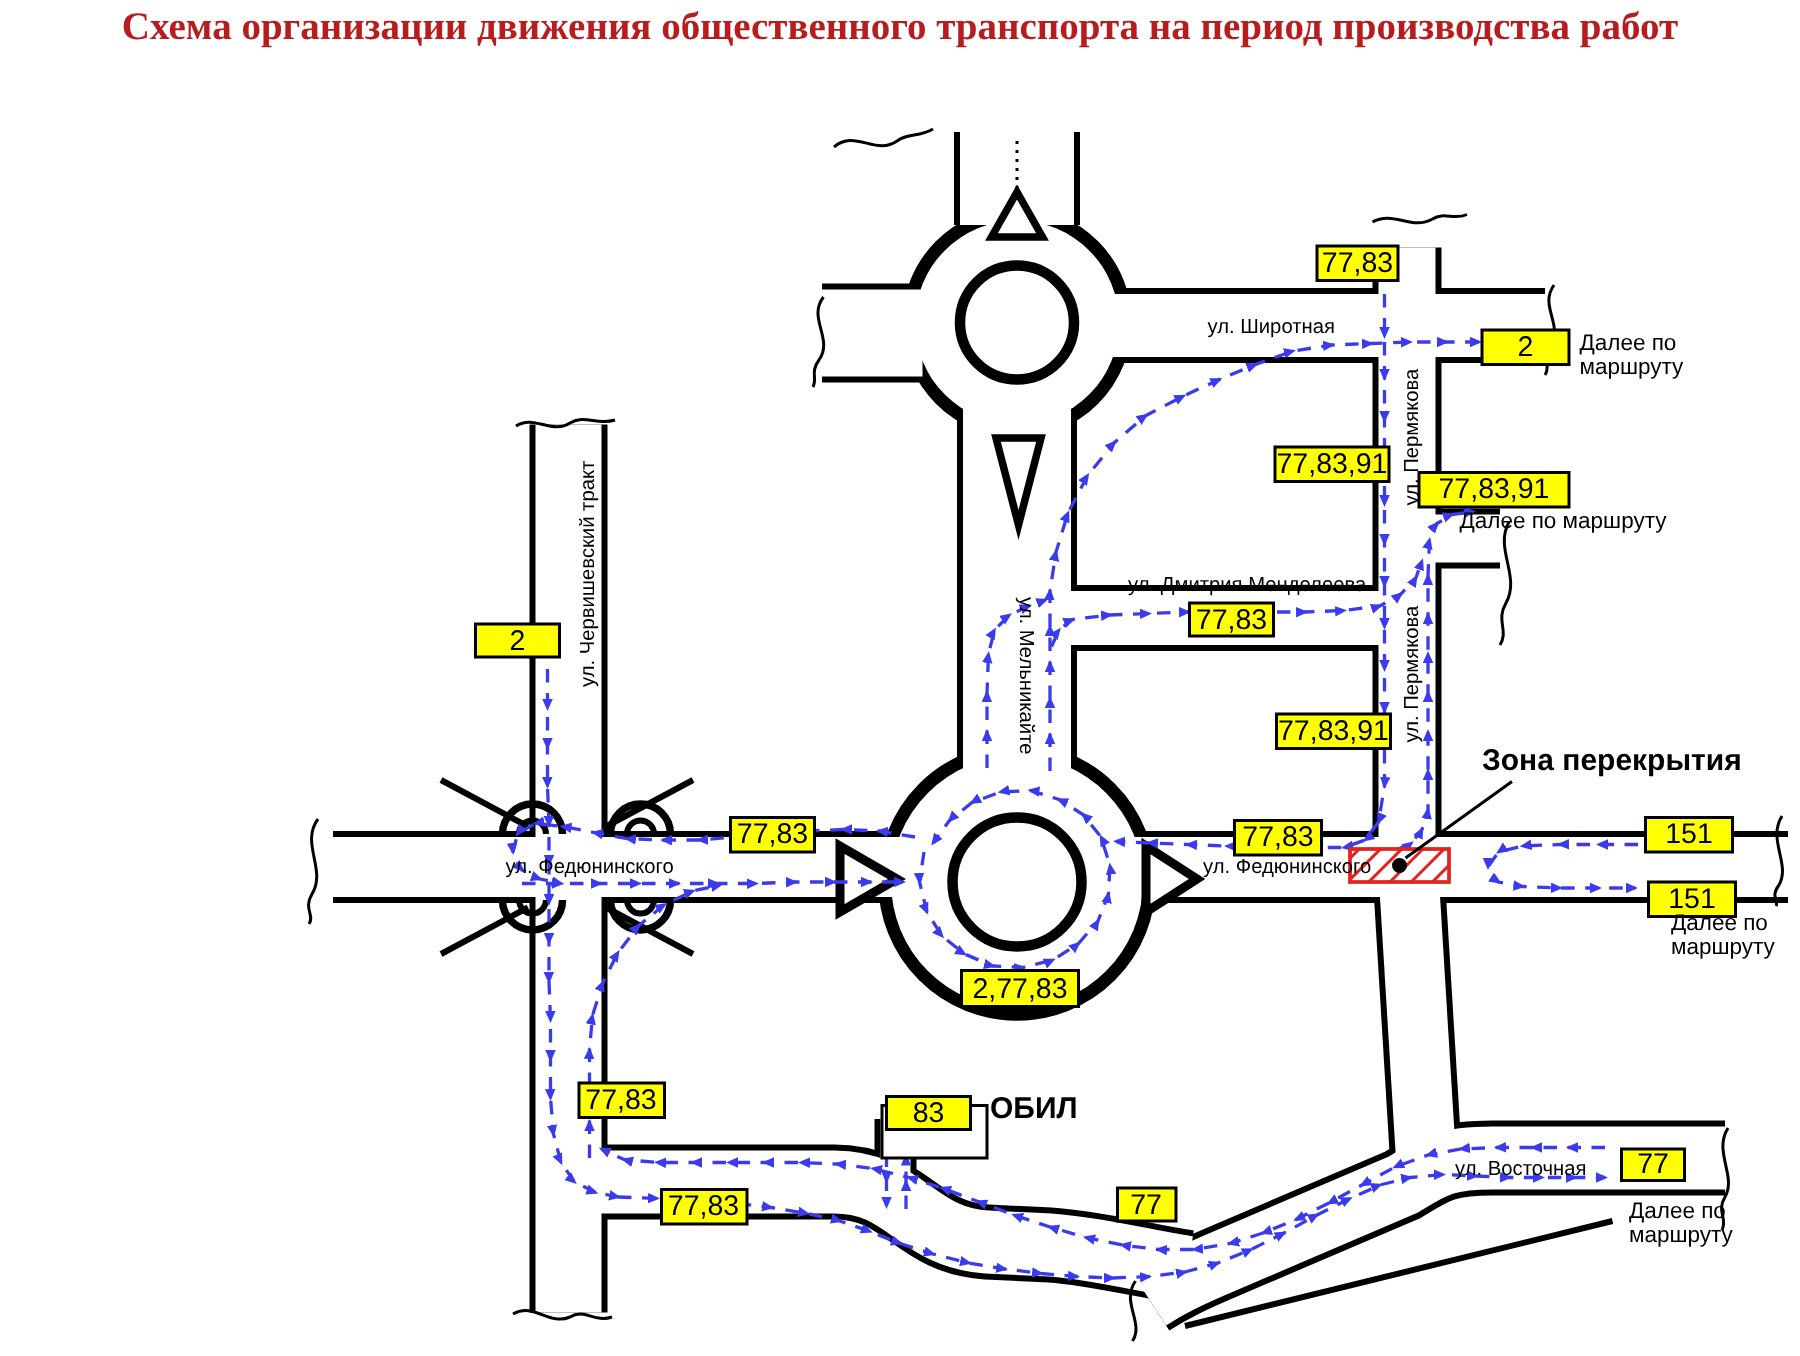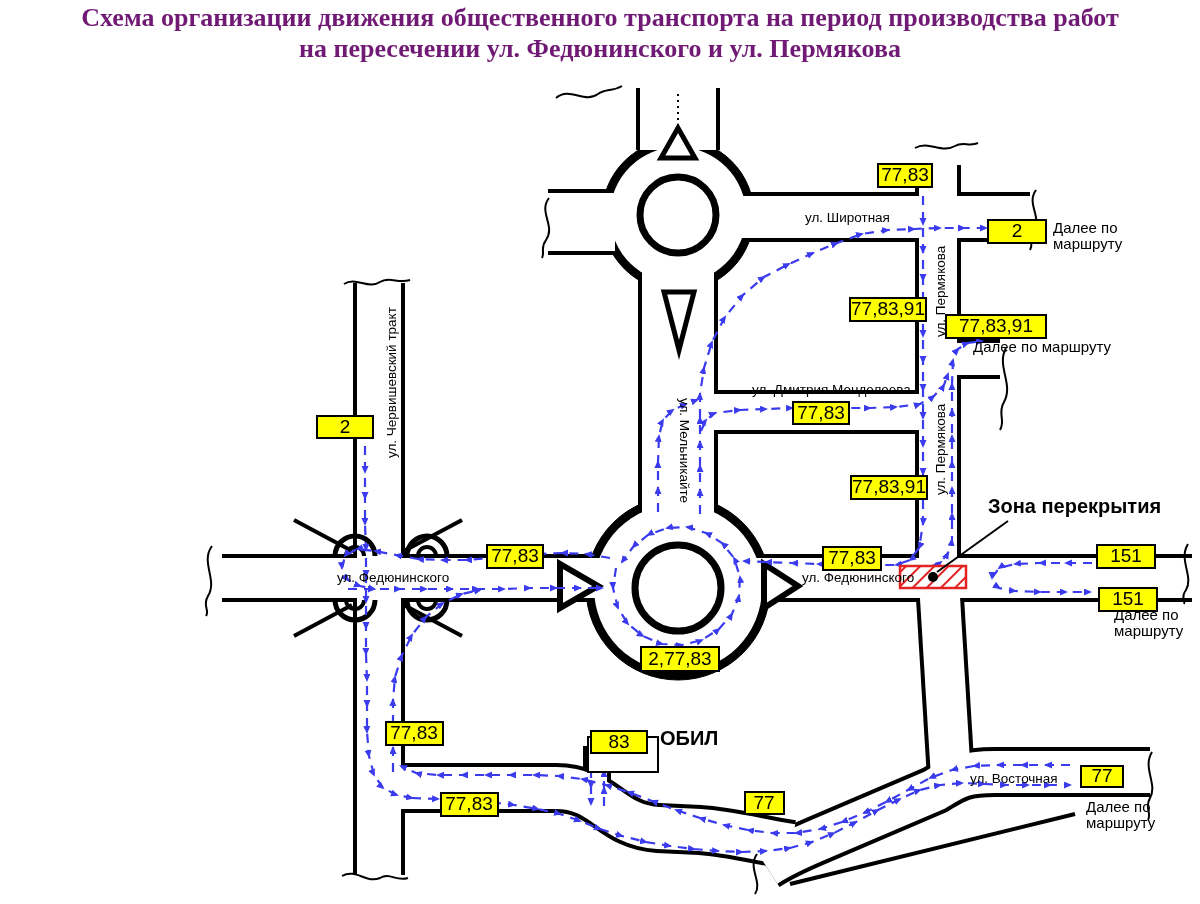--- a/index.html
+++ b/index.html
@@ -1,35 +1,34 @@
 <!DOCTYPE html>
 <html><head>
 <meta charset="utf-8">
 <style>
   html,body{margin:0;padding:0;background:#fff;}
   .stage{position:relative;width:1200px;height:904px;background:#fff;overflow:hidden;
          font-family:"Liberation Sans",sans-serif;}
   .title-block{position:absolute;left:0;top:2px;width:1200px;text-align:center;
-               font-family:"Liberation Serif",serif;font-weight:bold;color:#701a75;}
+               font-family:"Liberation Serif",serif;font-weight:bold;color:#b91c1c;}
   .title-line{font-size:26px;line-height:31px;}
   svg{position:absolute;left:0;top:0;}
   svg text{font-family:"Liberation Sans",sans-serif;fill:#000;}
   .street{font-size:13.5px;}
   .badge-text{font-size:19px;text-anchor:middle;}
   .note{font-size:15px;}
   .bold-label{font-size:20px;font-weight:bold;}
 </style>
 </head>
 <body>
 
 <div class="stage">
 
   <div class="title-block">
     <div class="title-line">Схема организации движения общественного транспорта на период производства работ</div>
-    <div class="title-line">на пересечении ул. Федюнинского и ул. Пермякова</div>
   </div>
 
   <svg width="1200" height="904" viewBox="0 0 1200 904">
     <defs>
       <marker id="arr" markerWidth="9" markerHeight="8" refX="6" refY="3.5" orient="auto" markerUnits="userSpaceOnUse">
         <path d="M0,0 L8,3.5 L0,7 Z" fill="#3b3bee"></path>
       </marker>
       <pattern id="hatch" patternUnits="userSpaceOnUse" width="10" height="10" patternTransform="rotate(45)">
         <rect width="10" height="10" fill="#ffffff"></rect>
         <line x1="0" y1="0" x2="0" y2="10" stroke="#e32222" stroke-width="4"></line>

